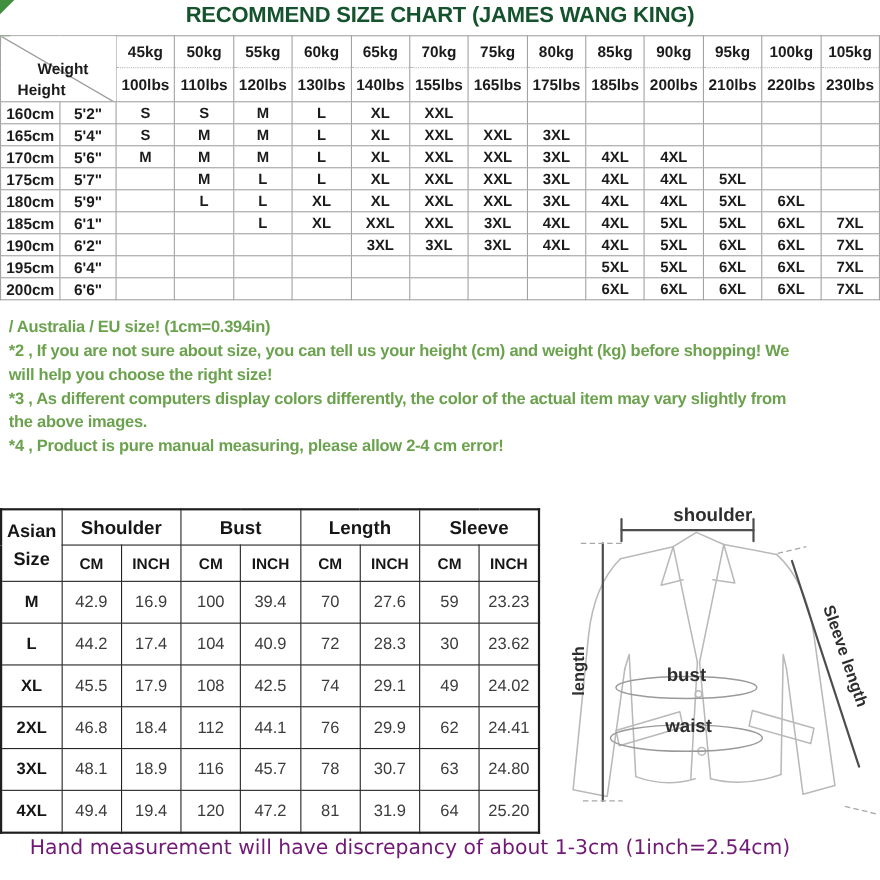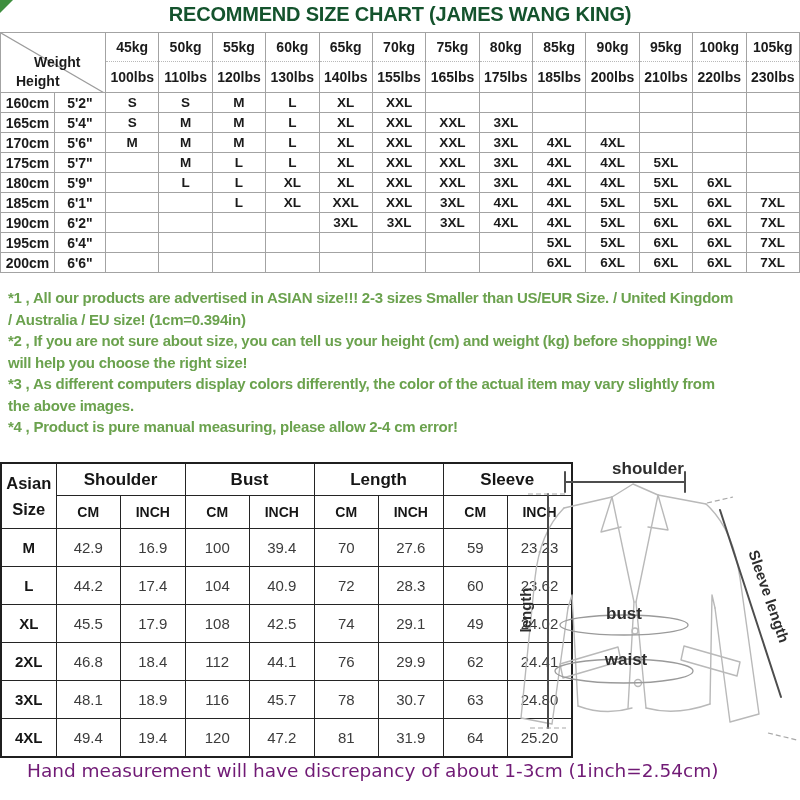--- a/index.html
+++ b/index.html
@@ -22,21 +22,21 @@
   #mx .cw{position:absolute;left:7px;top:21px;font-size:14px;font-weight:bold;margin-left:26px;}
   #mx .ch{position:absolute;left:15px;top:40px;font-size:14px;font-weight:bold;}
   #mx .diag{position:absolute;left:0;top:0;}
   #mx .diag line{stroke:#9c9c9c;stroke-width:1.2;}
 
   
   #notes{position:absolute;left:8px;top:287px;width:792px;color:#6ba24e;
          font-size:15px;font-weight:600;line-height:21.5px;letter-spacing:-0.25px;white-space:nowrap;}
 
   
-  #ms{position:absolute;top:462px;left:0;width:573px;border-collapse:collapse;table-layout:fixed;
+  #ms{position:absolute;top:462px;left:0;width:491px;border-collapse:collapse;table-layout:fixed;
       border:2px solid #1f1f1f;}
   #ms th,#ms td{border:1px solid #242424;padding:0;text-align:center;vertical-align:middle;
                 background:#fff;overflow:hidden;white-space:nowrap;}
   #ms .grp{height:31px;font-size:17px;font-weight:bold;color:#161616;}
   #ms .sub{height:32px;font-size:14px;font-weight:bold;color:#161616;}
   #ms .acorner div{font-size:16.5px;font-weight:bold;line-height:1.6;color:#161616;}
   #ms tbody th{font-size:15px;font-weight:bold;color:#161616;}
   #ms tbody td{height:37px;font-size:15px;font-weight:normal;color:#3c3c3c;}
 
   
@@ -278,21 +278,20 @@
           <td class="sz">6XL</td>
           <td class="sz">6XL</td>
           <td class="sz">6XL</td>
           <td class="sz">6XL</td>
           <td class="sz">7XL</td>
         </tr>
       </tbody>
   </table>
 
   <div id="notes" style="color: rgb(107, 162, 78);">
-      <div>*1 , All our products are advertised in ASIAN size!!! 2-3 sizes Smaller than US/EUR Size. / United Kingdom</div>
       <div>/ Australia / EU size! (1cm=0.394in)</div>
       <div>*2 , If you are not sure about size, you can tell us your height (cm) and weight (kg) before shopping! We</div>
       <div>will help you choose the right size!</div>
       <div>*3 , As different computers display colors differently, the color of the actual item may vary slightly from</div>
       <div>the above images.</div>
       <div>*4 , Product is pure manual measuring, please allow 2-4 cm error!</div>
     </div>
 
   <table id="ms">
     <colgroup id="ms-cols">
@@ -341,21 +340,21 @@
           <td class="mval">23.23</td>
         </tr>
         <tr>
           <th class="msz">L</th>
           <td class="mval">44.2</td>
           <td class="mval">17.4</td>
           <td class="mval">104</td>
           <td class="mval">40.9</td>
           <td class="mval">72</td>
           <td class="mval">28.3</td>
-          <td class="mval">60</td>
+          <td class="mval">30</td>
           <td class="mval">23.62</td>
         </tr>
         <tr>
           <th class="msz">XL</th>
           <td class="mval">45.5</td>
           <td class="mval">17.9</td>
           <td class="mval">108</td>
           <td class="mval">42.5</td>
           <td class="mval">74</td>
           <td class="mval">29.1</td>

